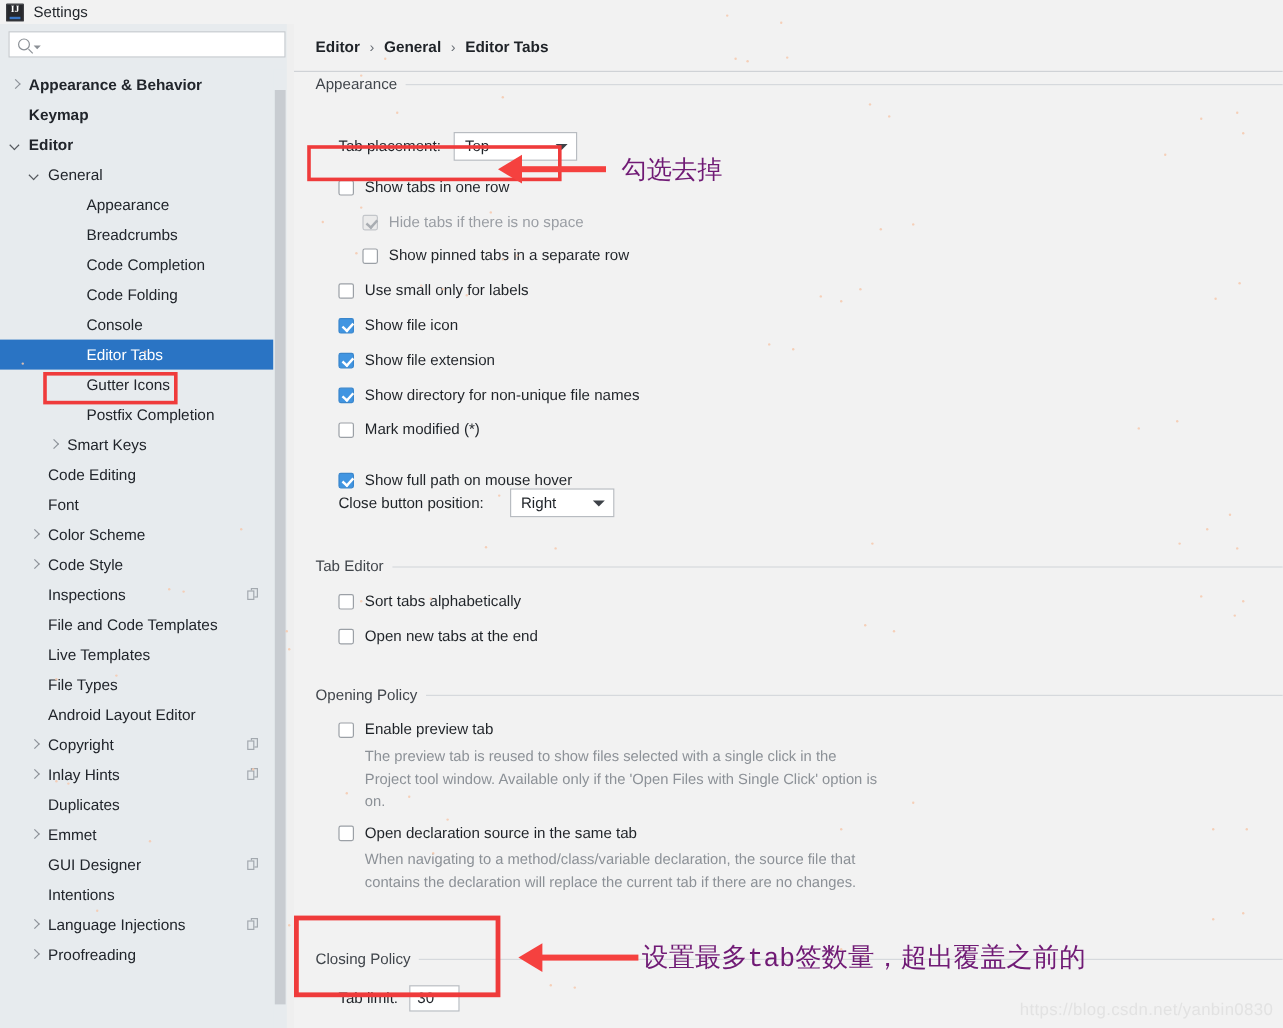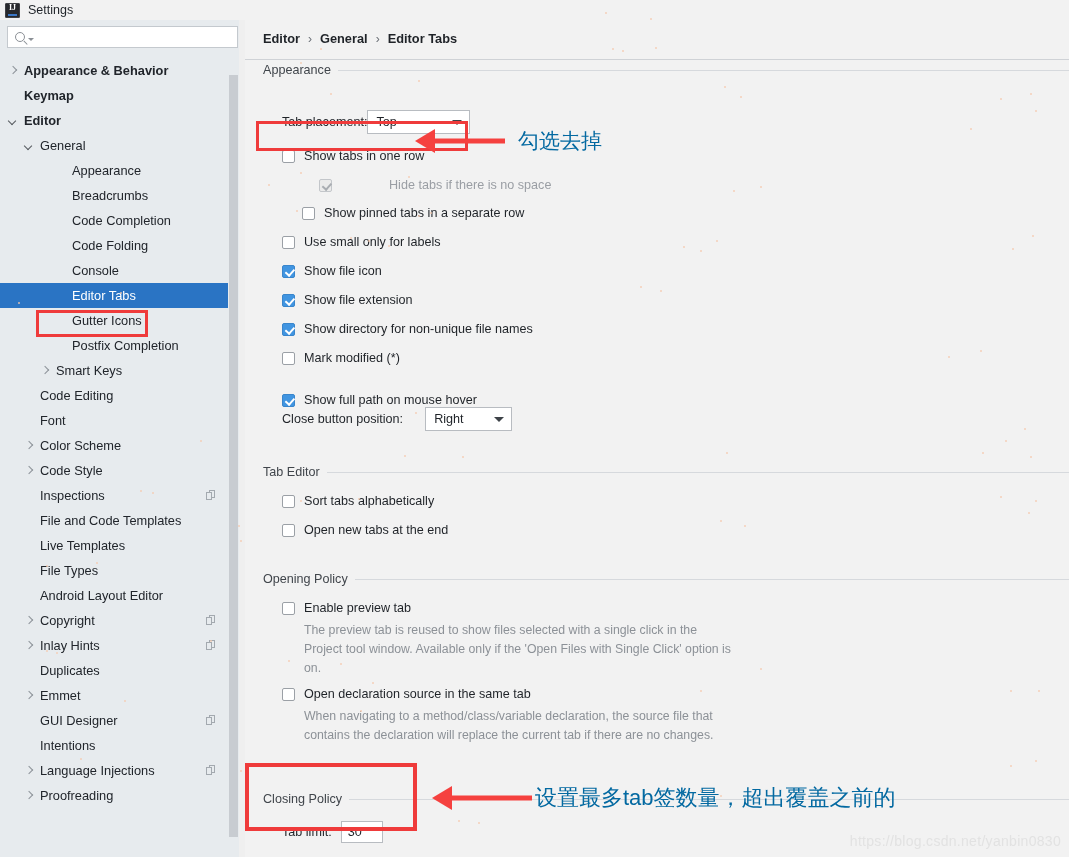--- a/index.html
+++ b/index.html
@@ -188,22 +188,22 @@
     position: absolute; font-size: 12.3px; color: #8c9197; line-height: 19px;
   }
 
   
   .redbox {
     position: absolute; border: 3px solid #ef3b3b;
     pointer-events: none; background: transparent;
   }
   .redbox.thick { border-width: 4px; }
   .ann-text {
-    position: absolute; color: #0369a1; white-space: nowrap;
-    font-family: Liberation Sans, sans-serif;
+    position: absolute; color: #701a75; white-space: nowrap;
+    font-family: Liberation Mono, monospace;
   }
   .arrow-left { position: absolute; height: 0; }
   .arrow-left .shaft {
     position: absolute; right: 0; top: 50%; transform: translateY(-50%);
     height: 5px; background: #f5413f;
   }
   .arrow-left .head {
     position: absolute; left: 0; top: 50%; transform: translateY(-50%);
     width: 0; height: 0;
     border-top: 12px solid transparent; border-bottom: 12px solid transparent;
@@ -454,33 +454,33 @@
       <span>Editor Tabs</span>
     </div>
     <div id="breadcrumb-rule"></div>
 
     <div class="section" style="top:43px;">
       <span class="sec-label">Appearance</span>
       <span class="sec-line"></span>
     </div>
 
     <div class="row" style="left:37px; top:90px;">
-      <span class="lbl" style="">Tab placement:</span>
+      <span class="lbl" style="margin-right:11px;">Tab placement:</span>
       <span class="combo" style="width:103px;">
         <span>Top</span>
         <span class="caret"></span>
       </span>
     </div>
 
     <div class="row" style="left:37px; top:129px;">
       <span class="cb"></span>
       <span class="lbl">Show tabs in one row</span>
     </div>
 
-    <div class="row" style="left:74px; top:158px;gap:48px;">
+    <div class="row" style="left:57px; top:158px;">
       <span class="cb disabled"></span>
       <span class="lbl dim">Hide tabs if there is no space</span>
     </div>
 
     <div class="row" style="left:57px; top:186px;">
       <span class="cb"></span>
       <span class="lbl">Show pinned tabs in a separate row</span>
     </div>
 
     <div class="row" style="left:37px; top:215px;">

